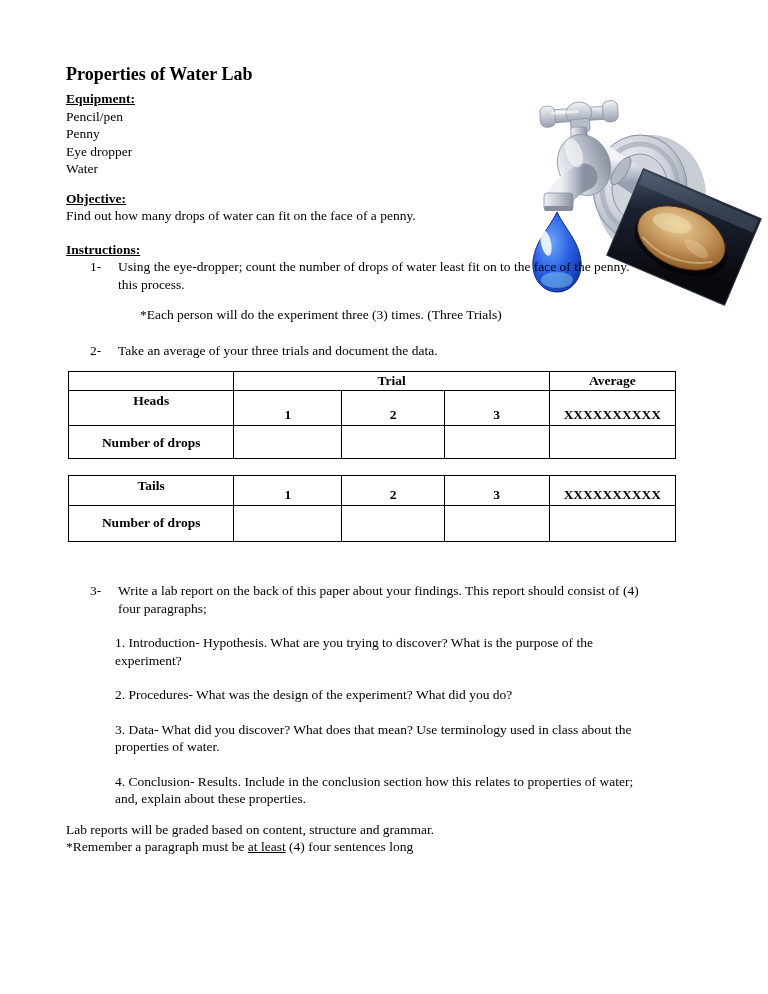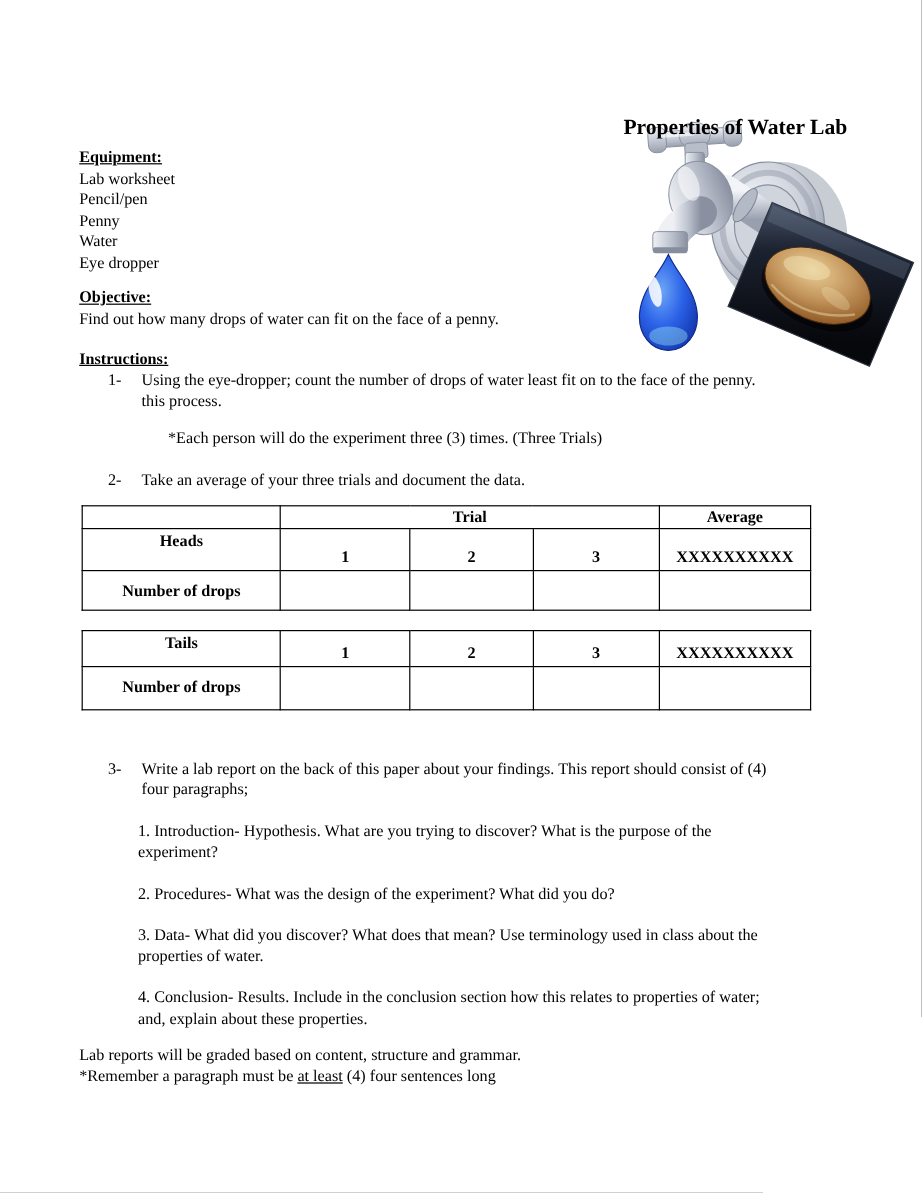--- a/index.html
+++ b/index.html
@@ -7,21 +7,21 @@
     position:relative;
     width:768px;height:994px;
     background:#ffffff;
     overflow:hidden;
     font-family:"Liberation Serif","DejaVu Serif",serif;
     font-size:13.5px;
     color:#000;
     line-height:17.5px;
   }
   .content{position:absolute;left:66px;top:0;width:640px;}
-  .doc-title{margin-top:95px;text-align:right;font-weight:bold;font-size:18px;line-height:22px;}
+  .doc-title{margin-top:63px;text-align:left;font-weight:bold;font-size:18px;line-height:22px;}
   .sec-head{font-weight:bold;text-decoration:underline;}
   .equip{margin-top:5px;}
   .objective{margin-top:12px;}
   .instructions{margin-top:16px;}
   .step{display:flex;margin-left:24px;}
   .step .num{width:28px;flex:0 0 28px;}
   .step .body{width:586px;}
   .note{margin-left:74px;margin-top:13px;}
   .step2{margin-top:18px;}
   .tablewrap{margin-top:12px;margin-left:2px;width:608px;}
@@ -131,25 +131,24 @@
       </g>
     </svg>
   </div>
 
   <div class="content">
 
     <div class="doc-title">Properties of Water Lab</div>
 
     <div class="equip">
       <div class="sec-head">Equipment:</div>
-      <div>Lab worksheet</div>
       <div>Pencil/pen</div>
       <div>Penny</div>
+      <div>Eye dropper</div>
       <div>Water</div>
-      <div>Eye dropper</div>
     </div>
 
     <div class="objective">
       <div class="sec-head">Objective:</div>
       <div>Find out how many drops of water can fit on the face of a penny.</div>
     </div>
 
     <div class="instructions">
       <div class="sec-head">Instructions:</div>
 

